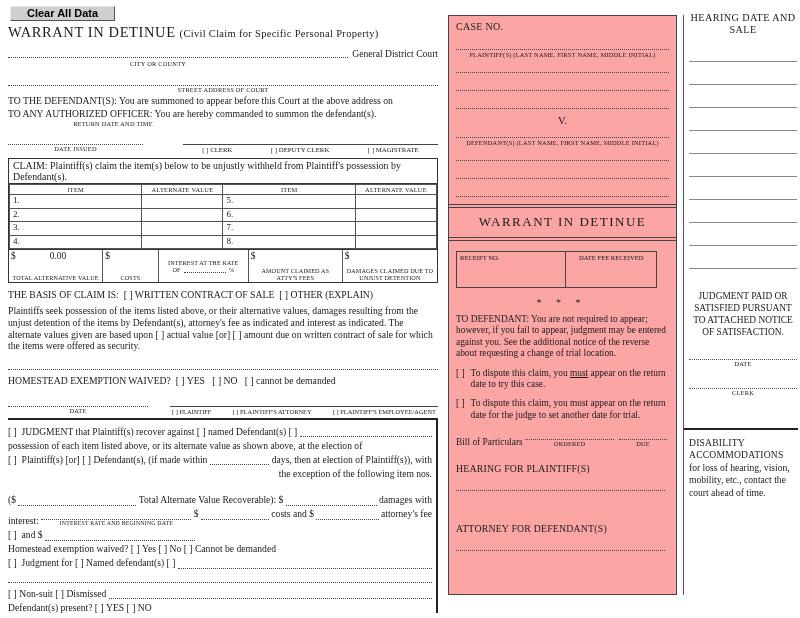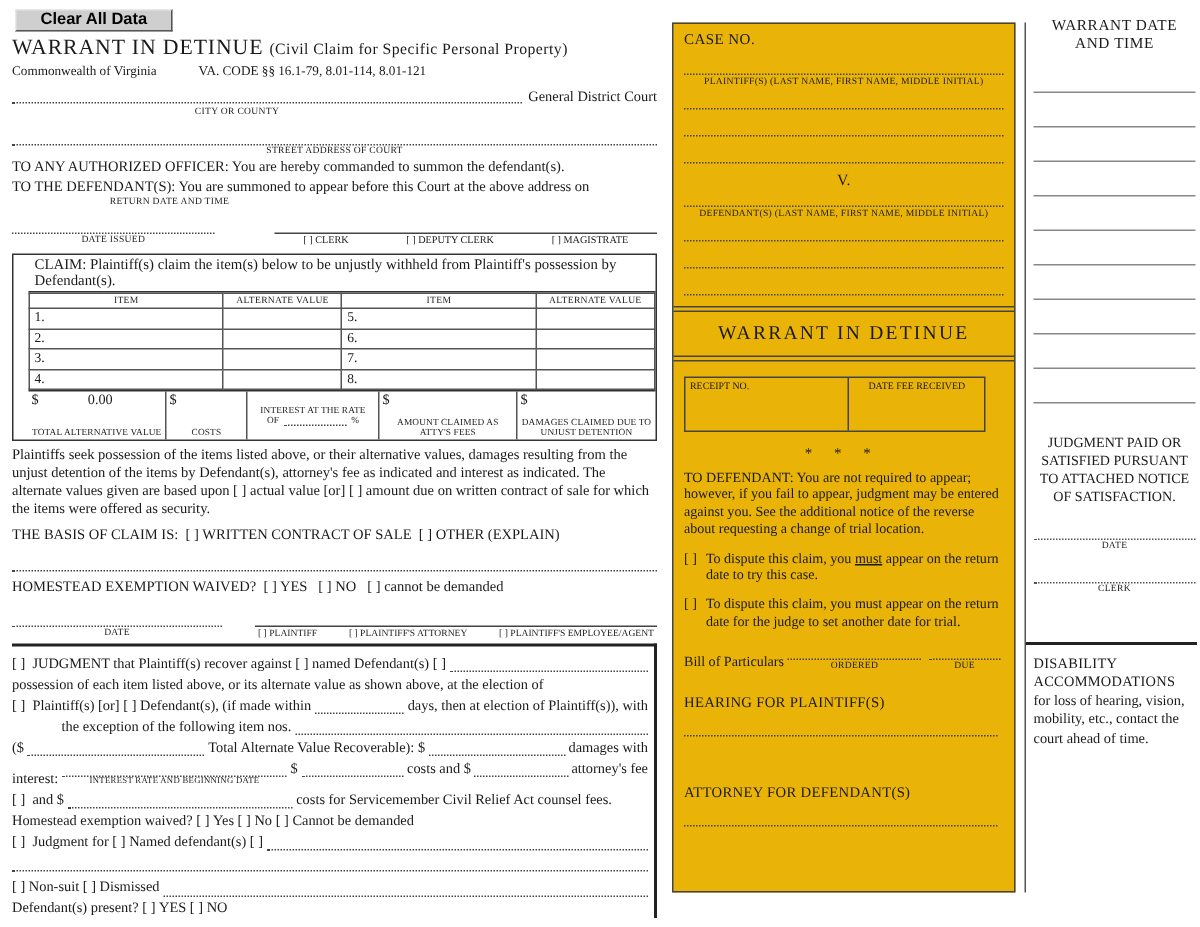--- a/index.html
+++ b/index.html
@@ -27,44 +27,44 @@
     border-right-color:#555; border-bottom-color:#555;
     padding:0 16px; height:15px; cursor:pointer; display:inline-block; margin-left:2px;
   }
   #title-line { margin-top:2px; white-space:nowrap; }
   #form-title { font-size:14.5px; letter-spacing:.6px; }
   #form-subtitle { font-size:10.5px; letter-spacing:.3px; }
   #cw-line { font-size:8.8px; margin-top:1px; display:flex; gap:28px; }
   .para { font-size:9.7px; line-height:1.22; margin-top:2px; }
 
   
-  #claim-box { border:1.3px solid #333; margin-top:5px;padding-left:10px; }
+  #claim-box { border:1.3px solid #333; margin-top:5px; }
   #claim-cap { font-size:9.9px; padding:1px 4px; border-bottom:1px solid #333; }
   table.items { width:100%; border-collapse:collapse; table-layout:fixed; }
   table.items td, table.items th { border:1px solid #555; font-weight:normal; }
   table.items th { font-size:6.4px; letter-spacing:.2px; padding:1px 0; }
   table.items td { font-size:9px; height:13.5px; padding:0 3px; vertical-align:top; }
   #totrow { display:flex; border-top:1px solid #333; height:33px; }
   .tc { border-right:1px solid #555; display:flex; flex-direction:column; justify-content:space-between; padding:1px 2px; }
   .tc:last-child { border-right:none; }
   .tc .top { display:flex; font-size:9.5px; }
   .tc .val { flex:1; text-align:center; font-size:9.5px; }
   .tc .lab { font-size:6.2px; text-align:center; line-height:1.15; letter-spacing:.1px; }
 
   
   #judg {
     border-top:2px solid #222; border-right:2px solid #222; margin-top:3px;
     padding:3px 4px 0 0; min-height:120px;
   }
   .jline { font-size:9.6px; line-height:1.2; margin-top:2.5px; display:flex; align-items:flex-end; }
   .jtext { white-space:nowrap; }
-  .ind { margin-left:33px; }
-
-  
-  #mid { position:absolute; left:448px; top:15px; width:229px; height:580px; border:1px solid #444; background:#eab308; }
+  .ind { margin-left:22px;flex-direction:column; }
+
+  
+  #mid { position:absolute; left:448px; top:15px; width:229px; height:580px; border:1px solid #444; background:#fca5a5; }
   #mid-names { padding:5px 7px 0 7px; }
   #case-no { font-size:10px; letter-spacing:.3px; }
   .nfill { border-bottom:1.2px dotted #444; height:4px; }
   #mid-title-strip {
     margin-top:7px; border-top:4px double #444; border-bottom:4px double #444;
     text-align:center; font-size:13px; letter-spacing:1.5px; padding:6px 0 7px;
   }
   #mid-body { padding:9px 9px 0 7px; }
   #receipt-box { border:1px solid #444; height:37px; display:flex; margin:1px 10px 0 0; }
   #receipt-box .cell { font-size:6.6px; padding:2px 3px; }
@@ -98,40 +98,36 @@
 <div id="page">
 
   <div id="left">
 
     <button id="clear-btn">Clear All Data</button>
 
     <div id="title-line">
       <span id="form-title">WARRANT IN DETINUE</span>
       <span id="form-subtitle">(Civil Claim for Specific Personal Property)</span>
     </div>
-    <div id="cw-line">
-      <span>Commonwealth of Virginia</span>
-      <span>VA. CODE §§ 16.1-79, 8.01-114, 8.01-121</span>
-    </div>
 
     
     <div class="r" style="margin-top:7px;">
       <div class="c f">
         <div class="dot"></div>
       </div>
       <span class="t95 nw" style="margin-left:4px;">General District Court</span>
     </div>
     <div class="sl" style="width:300px;">CITY OR COUNTY</div>
 
     
     <div class="dot" style="margin-top:9px;"></div>
     <div class="sl">STREET ADDRESS OF COURT</div>
 
+    <p class="para">TO THE DEFENDANT(S):  You are summoned to appear before this Court at the above address on</p>
     <p class="para">TO ANY AUTHORIZED OFFICER:  You are hereby commanded to summon the defendant(s).</p>
-    <p class="para">TO THE DEFENDANT(S):  You are summoned to appear before this Court at the above address on</p>
 
     
     <div class="sl" style="width:210px;">RETURN DATE AND TIME</div>
 
     
     <div class="r" style="margin-top:8px;">
       <div class="c" style="width:135px;">
         <div class="dot"></div>
         <div class="sl">DATE ISSUED</div>
       </div>
@@ -222,35 +218,35 @@
           <div class="top">
               <span>$</span>
               <span class="val"></span>
             </div>
           <div class="lab">DAMAGES CLAIMED DUE TO UNJUST DETENTION</div>
         </div>
       </div>
     </div>
 
     
+    <p class="para" style="margin-top:6px;">
+      <span>THE BASIS OF CLAIM IS:</span>&nbsp;
+      <span class="cb">[ ]</span>
+      <span>WRITTEN CONTRACT OF SALE</span>&nbsp;
+      <span class="cb">[ ]</span>
+      <span>OTHER (EXPLAIN)</span>
+    </p>
+
+    
     <p class="para" style="margin-top:4px;">
       <span>Plaintiffs seek possession of the items listed above, or their alternative values, damages resulting from the unjust detention of the items by Defendant(s), attorney's fee as indicated and interest as indicated.  The alternate values given are based upon</span>
       <span class="cb">[ ]</span>
       <span>actual value [or]</span>
       <span class="cb">[ ]</span>
       <span>amount due on written contract of sale for which the items were offered as security.</span>
-    </p>
-
-    
-    <p class="para" style="margin-top:6px;">
-      <span>THE BASIS OF CLAIM IS:</span>&nbsp;
-      <span class="cb">[ ]</span>
-      <span>WRITTEN CONTRACT OF SALE</span>&nbsp;
-      <span class="cb">[ ]</span>
-      <span>OTHER (EXPLAIN)</span>
     </p>
     <div class="dot" style="margin-top:8px;"></div>
 
     
     <p class="para" style="margin-top:5px;">
       <span>HOMESTEAD EXEMPTION WAIVED?</span>&nbsp;
       <span class="cb">[ ]</span>
       <span>YES</span>&nbsp;&nbsp;
       <span class="cb">[ ]</span>
       <span>NO</span>&nbsp;&nbsp;
@@ -315,21 +311,20 @@
         <span class="jtext" style="margin-bottom:7px;">$</span>&nbsp;
         <span class="dot" style="width:68px; margin-bottom:7px;"></span>&nbsp;
         <span class="jtext" style="margin-bottom:7px;">costs and $</span>&nbsp;
         <span class="dot f" style="margin-bottom:7px;"></span>&nbsp;
         <span class="jtext" style="margin-bottom:7px;">attorney's fee</span>
       </div>
       <div class="jline">
         <span class="cb">[ ]</span>&nbsp;&nbsp;
         <span class="jtext">and $</span>&nbsp;
         <span class="dot" style="width:150px;"></span>&nbsp;
-        <span class="jtext">costs for Servicemember Civil Relief Act counsel fees.</span>
       </div>
       <div class="jline">
         <span class="jtext">Homestead exemption waived?</span>&nbsp;
         <span class="cb">[ ]</span>&nbsp;
         <span class="jtext">Yes</span>&nbsp;
         <span class="cb">[ ]</span>&nbsp;
         <span class="jtext">No</span>&nbsp;
         <span class="cb">[ ]</span>&nbsp;
         <span class="jtext">Cannot be demanded</span>
       </div>
@@ -415,21 +410,21 @@
       <div class="attyline"></div>
 
       <div class="atty" style="margin-top:32px;">ATTORNEY FOR DEFENDANT(S)</div>
       <div class="attyline"></div>
     </div>
   </div>
 
   <div id="vrule"></div>
 
   <div id="right">
-    <div id="hearing-head">WARRANT DATE AND TIME</div>
+    <div id="hearing-head">HEARING DATE AND SALE</div>
     <div id="hlines">
       <div class="hline"></div>
       <div class="hline"></div>
       <div class="hline"></div>
       <div class="hline"></div>
       <div class="hline"></div>
       <div class="hline"></div>
       <div class="hline"></div>
       <div class="hline"></div>
       <div class="hline"></div>

